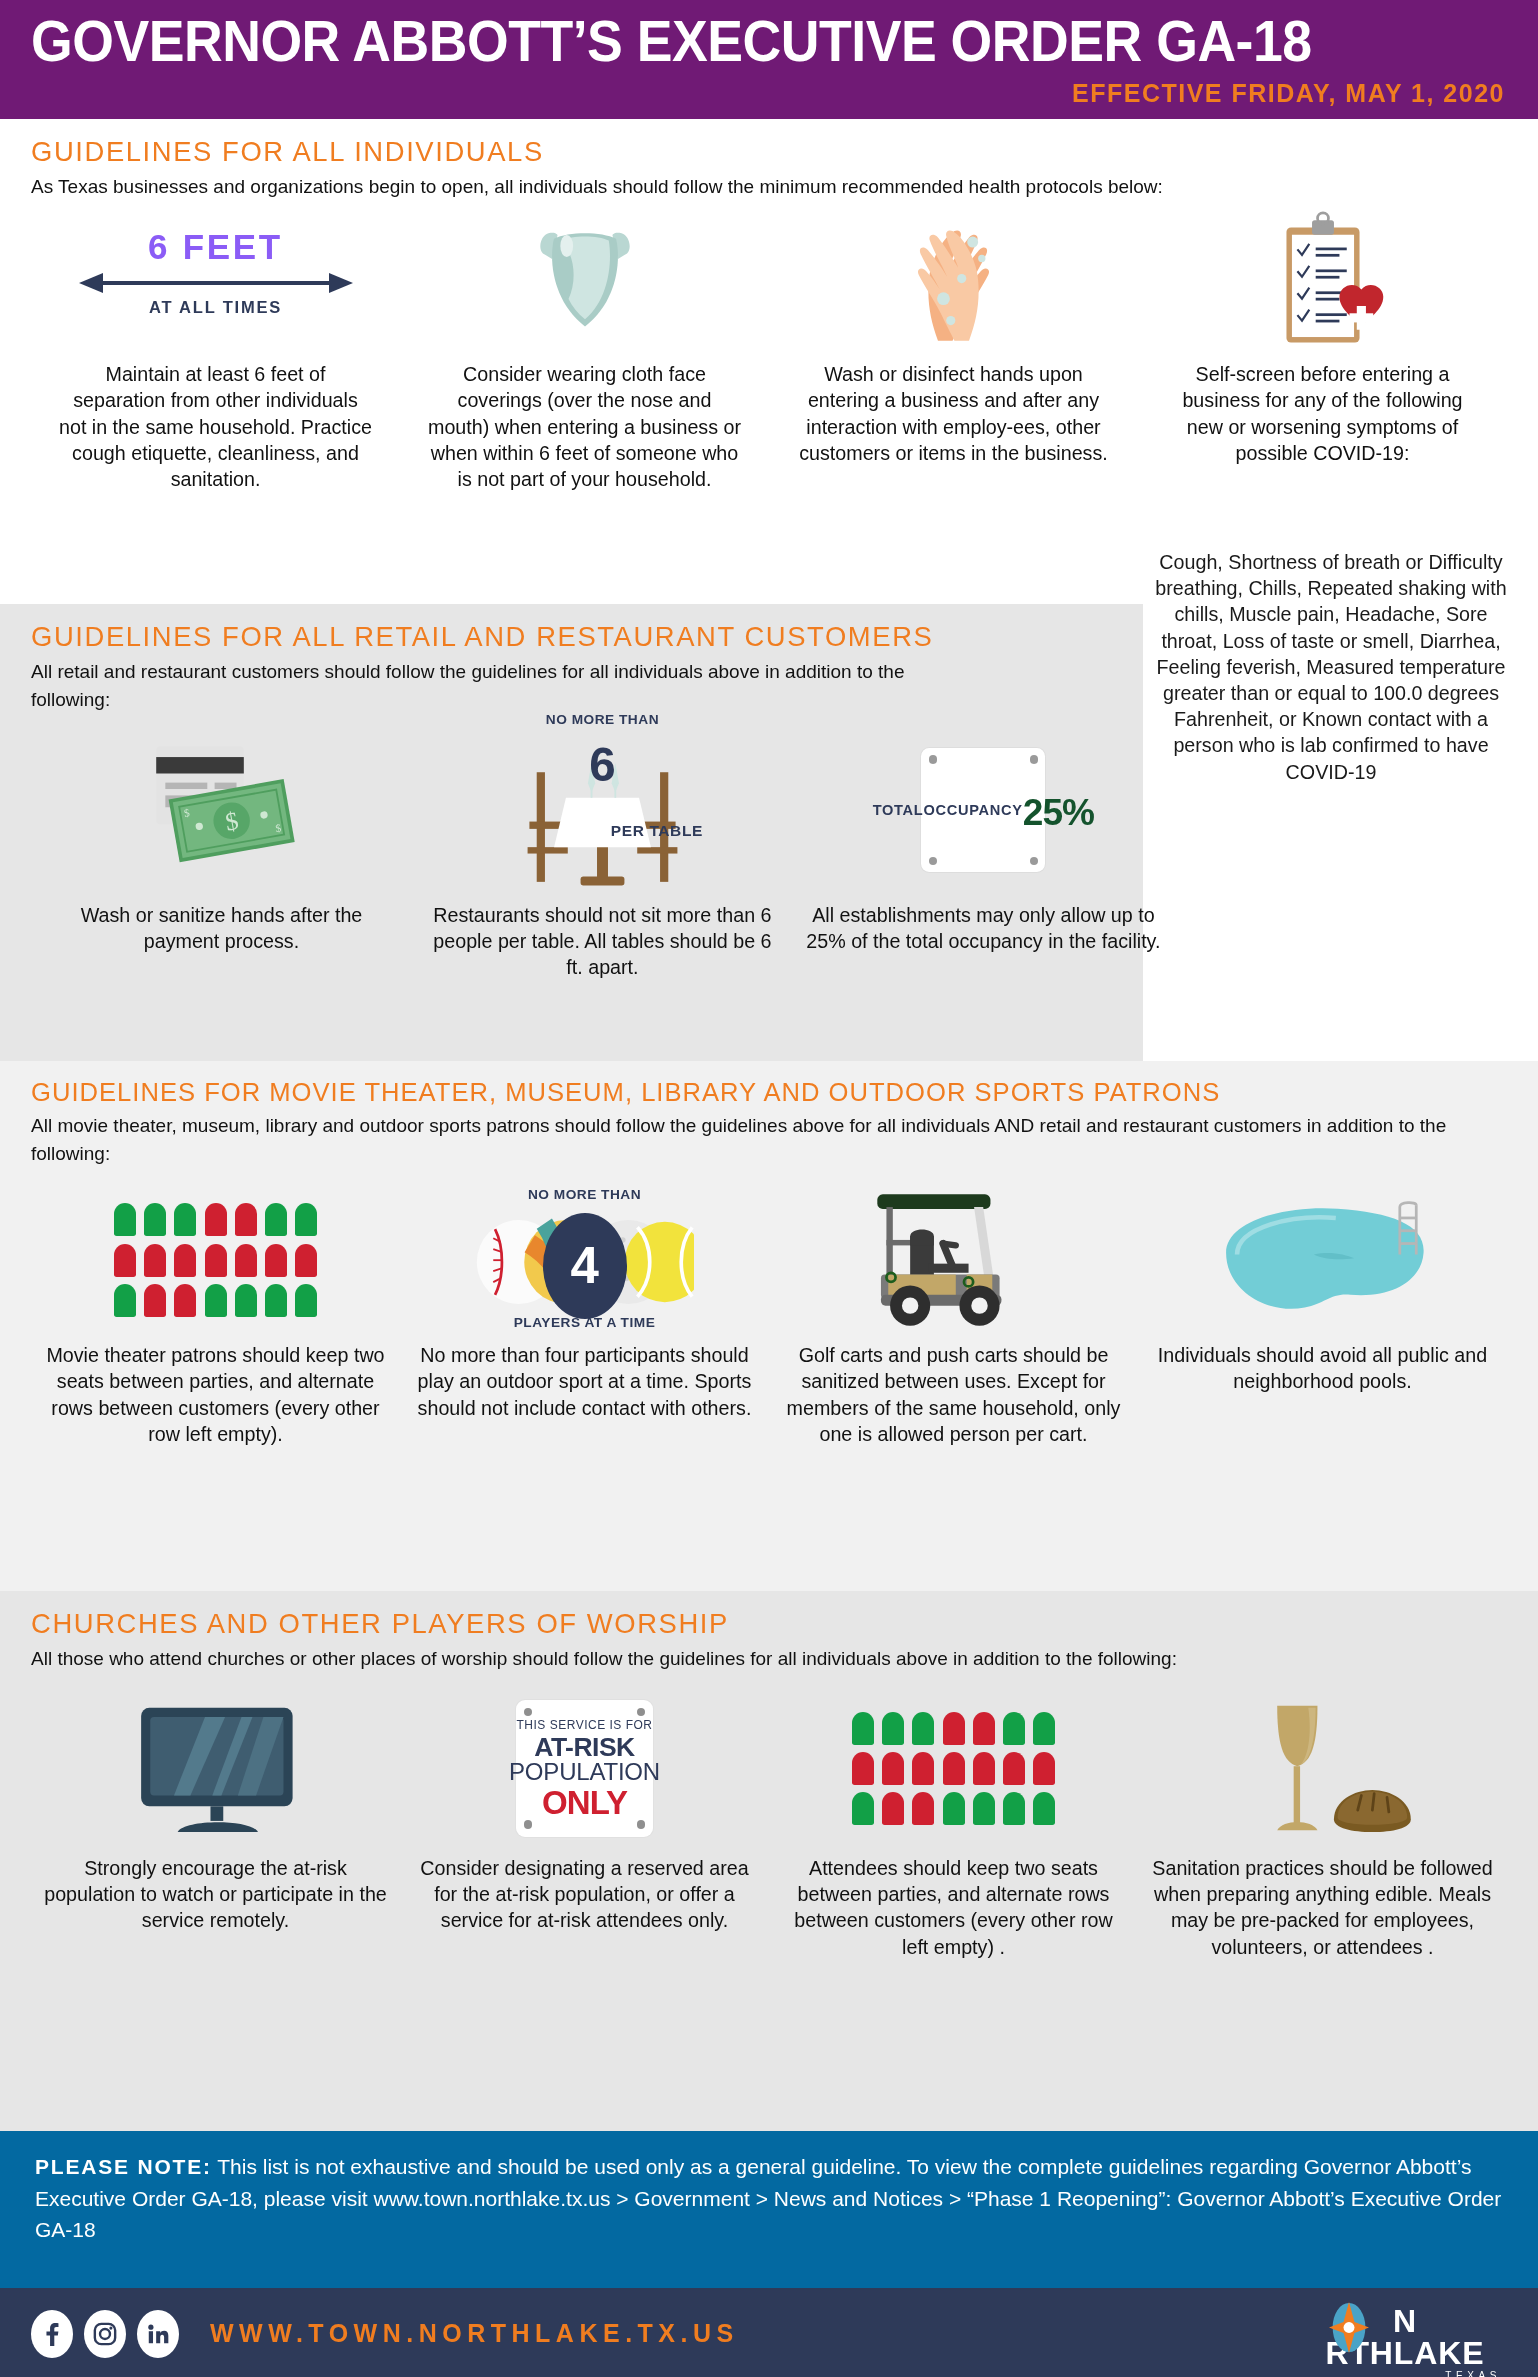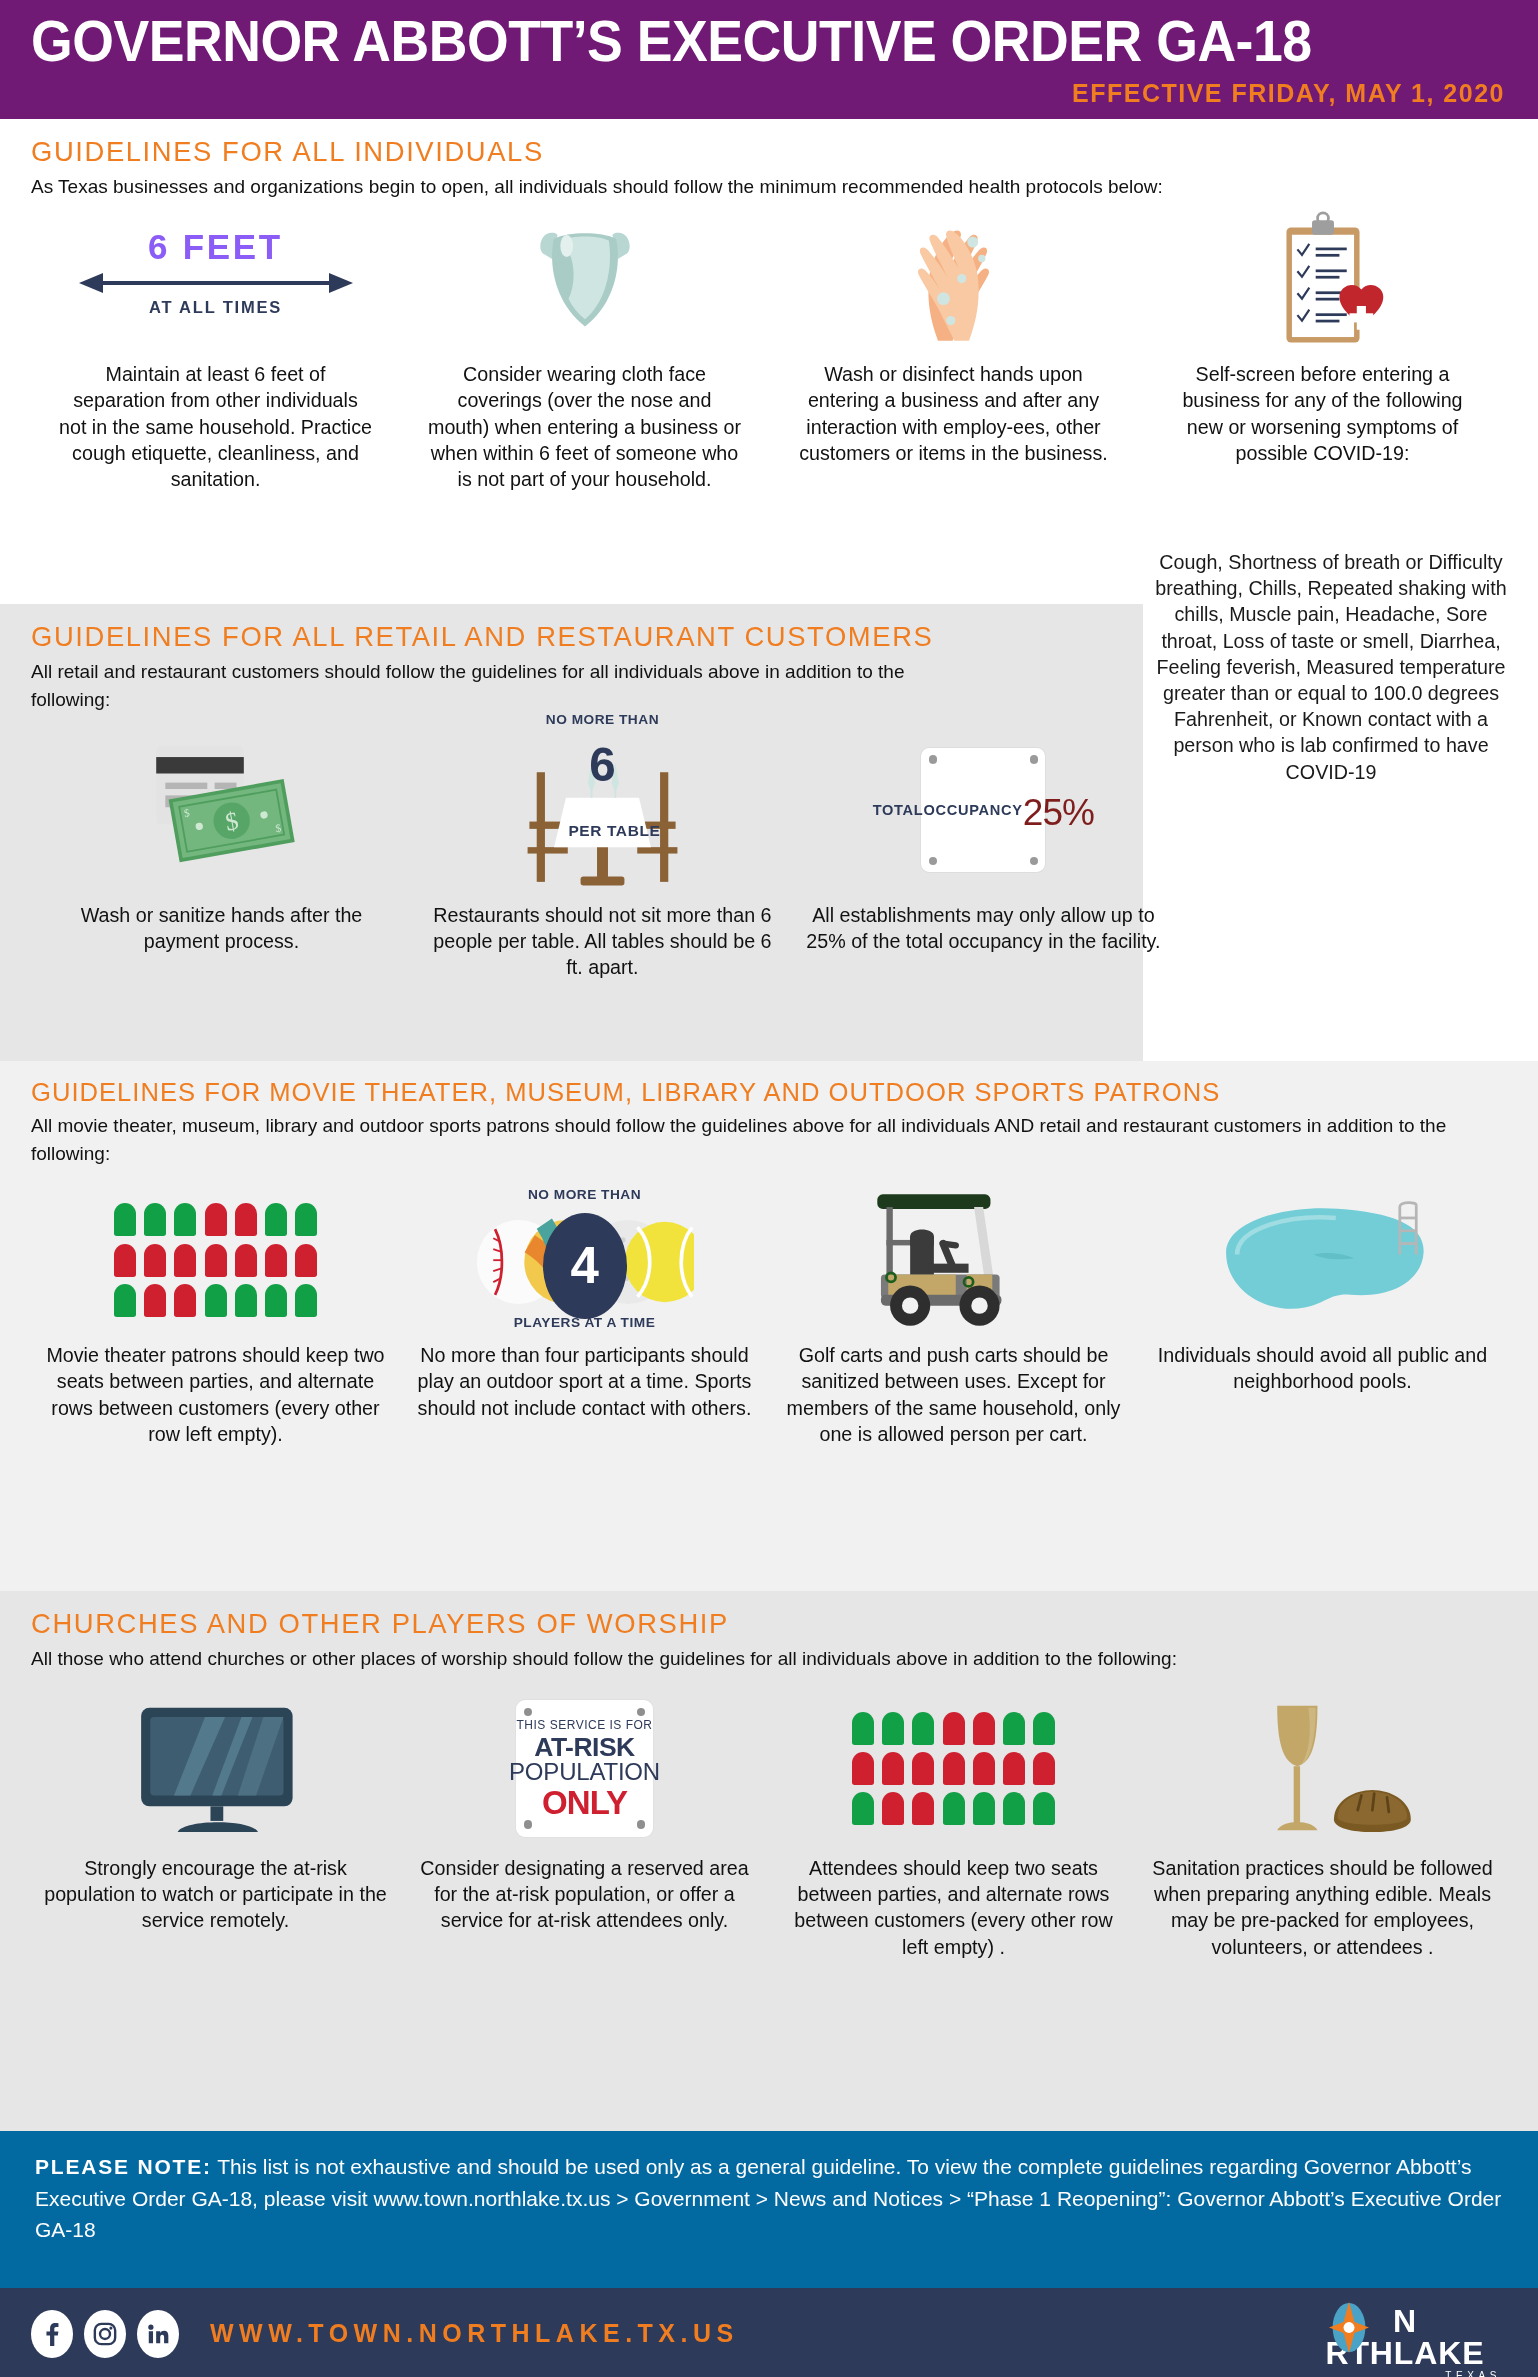--- a/index.html
+++ b/index.html
@@ -123,21 +123,21 @@
 
   .sign{
     width:124px;height:124px;background:#fff;border-radius:8.2px;
     display:flex;flex-direction:row;align-items:center;justify-content:center;
     position:relative;box-shadow:0 0 0 0.9px #ddd;
   }
   .sign .scr{position:absolute;width:8.2px;height:8.2px;border-radius:50%;background:#9a9a9a;}
   .sign .scr.a{left:7.3px;top:7.3px;}.sign .scr.b{right:7.3px;top:7.3px;}
   .sign .scr.c{left:7.3px;bottom:7.3px;}.sign .scr.d{right:7.3px;bottom:7.3px;}
   .sign .t1{font-size:14.6px;font-weight:bold;color:#2e3a59;letter-spacing:0.7px;line-height:1.25;text-align:center;}
-  .sign .big{font-size:37px;font-weight:normal;color:#7f1d1d;margin-top:5.5px;letter-spacing:-0.9px;}
+  .sign .big{font-size:37px;font-weight:bold;color:#14532d;margin-top:5.5px;letter-spacing:-0.9px;}
 
   .nmt{font-size:13.7px;font-weight:bold;color:#2e3a59;letter-spacing:0.5px;}
   .pertab{font-size:15.5px;font-weight:bold;color:#2e3a59;letter-spacing:0.6px;}
 
   
   .seats{display:grid;grid-template-columns:repeat(7,22px);grid-gap:7.3px 8.2px;}
   .seat{width:22px;height:33px;border-radius:11px 11px 2.7px 2.7px;}
   .seat.g{background:#12a047;}
   .seat.r{background:#cf2030;}
 
@@ -335,21 +335,21 @@
               <rect x="148" y="128" width="44" height="7" fill="#8a6236"></rect>
               <rect x="104" y="120" width="12" height="44" fill="#8a6236"></rect>
               <rect x="86" y="160" width="48" height="10" rx="3" fill="#8a6236"></rect>
               <path d="M70 74 L150 74 L163 128 L57 128 Z" fill="#ffffff"></path>
               <path d="M98 36 l4 22 l-4 10 l-4 -10 z" fill="#cfe5e1"></path>
               <rect x="97" y="58" width="2" height="16" fill="#cfe5e1"></rect>
               <path d="M124 36 l4 22 l-4 10 l-4 -10 z" fill="#cfe5e1"></path>
               <rect x="123" y="58" width="2" height="16" fill="#cfe5e1"></rect>
               <text x="110" y="56" text-anchor="middle" font-size="52" font-weight="bold" fill="#2e3a59" font-family="Liberation Sans, sans-serif">6</text>
             </svg>
-            <div class="pertab" style="position:absolute;top:99px;left:12px;width:201px;text-align:center;">PER TABLE</div>
+            <div class="pertab" style="position:absolute;top:99px;left:0;width:201px;text-align:right;">PER TABLE</div>
           </div>
         </div>
         <p>Restaurants should not sit more than 6 people per table. All tables should be 6 ft. apart.</p>
       </div>
 
       <div class="col">
         <div class="art">
           <div class="sign">
             <span class="scr a"></span>
               <span class="scr b"></span>

